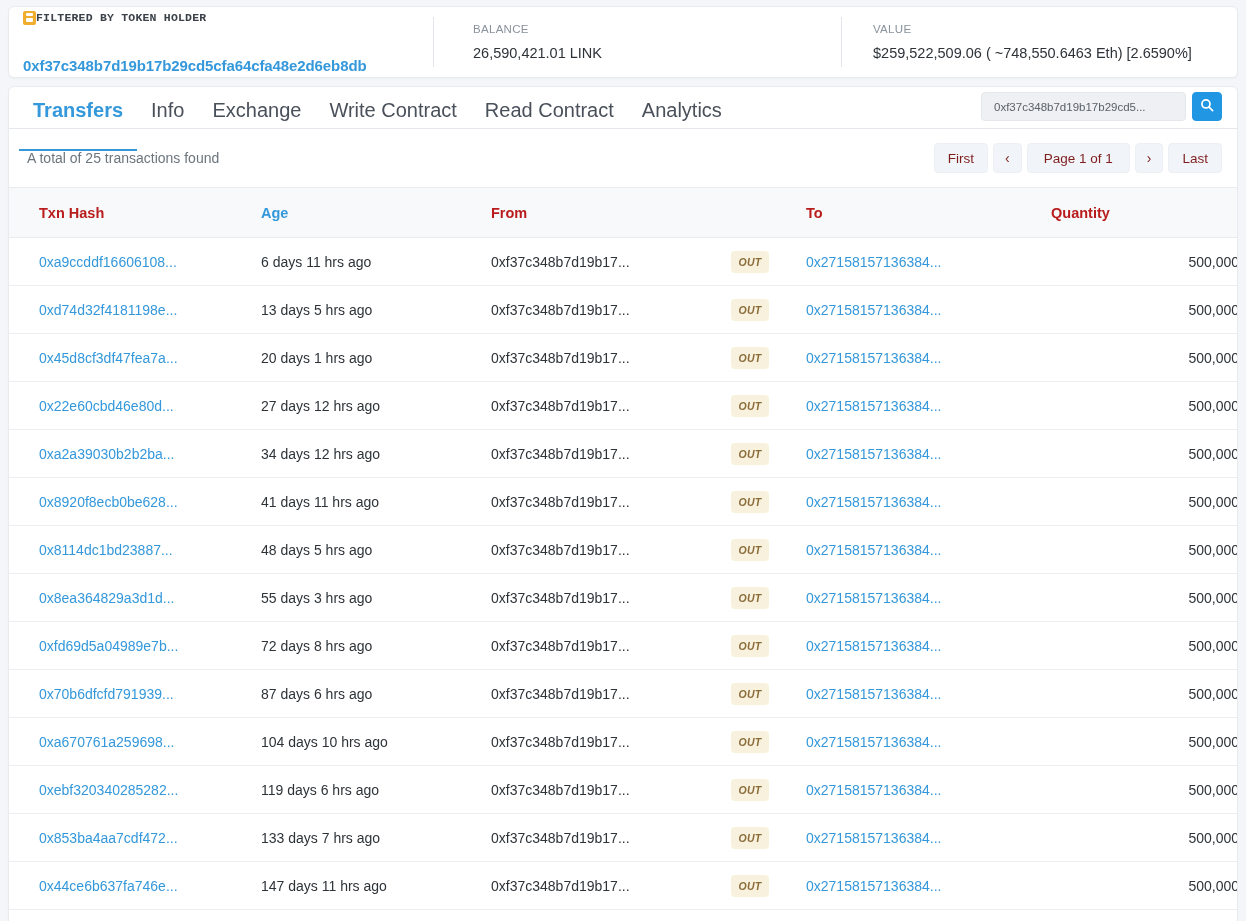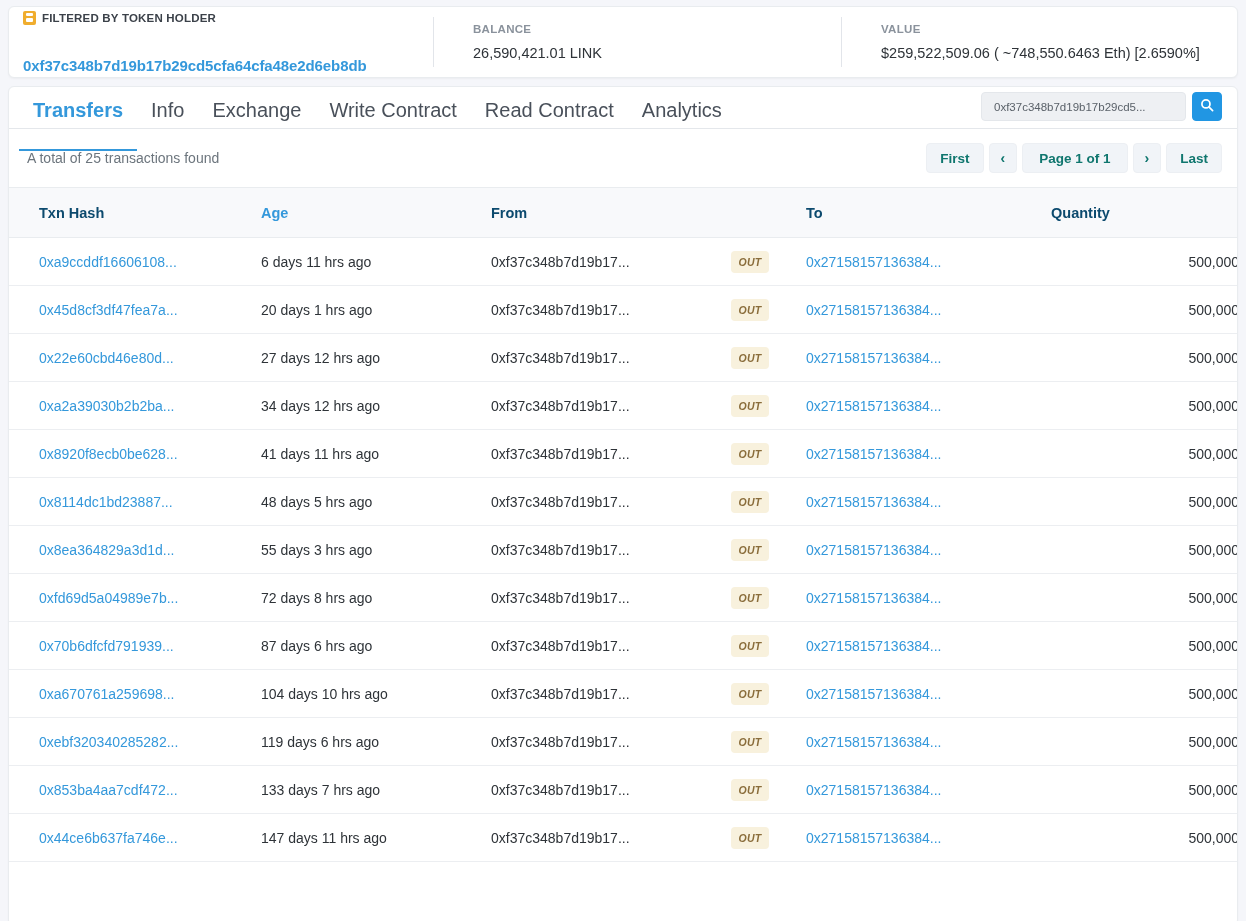--- a/index.html
+++ b/index.html
@@ -26,33 +26,33 @@
   }
   .summary-col {
     display: flex;
     flex-direction: column;
     justify-content: center;
     padding: 0 0 0 14px;
     position: relative;
   }
   .summary-col.col-filter { width: 424px; }
   .summary-col.col-balance { width: 408px; padding-left: 40px; }
-  .summary-col.col-value { flex: 1; padding-left: 40px; }
+  .summary-col.col-value { flex: 1; padding-left: 32px; }
   .summary-col.divider::before {
     content: "";
     position: absolute;
     left: 0; top: 10px; bottom: 10px;
     width: 1px;
     background: #e2e5ea;
   }
   .filter-label-row {
     display: flex;
     align-items: center;
-    gap: 6px;
     margin-bottom: 10px;
+    font-family: Liberation Mono, monospace;
   }
   .filter-badge-icon {
     width: 13px; height: 14px;
     background: #f0ad2e;
     border-radius: 2px;
     position: relative;
     flex: none;
   }
   .filter-badge-icon::before {
     content: "";
@@ -82,21 +82,20 @@
     color: #3498db;
     letter-spacing: -0.1px;
     cursor: pointer;
     margin-top: 22px;
   }
   .meta-label {
     font-size: 11.5px;
     color: #8a929c;
     letter-spacing: 0.3px;
     margin-bottom: 10px;
-    font-weight: bold;
   }
   .meta-value {
     font-size: 14.5px;
     color: #2e3338;
   }
 
   
   .main-card {
     position: absolute;
     left: 8px; top: 86px;
@@ -204,44 +203,43 @@
     position: absolute;
     right: 15px;
     display: flex;
     align-items: center;
     gap: 5px;
   }
   .pg-btn {
     background: #f1f4f8;
     border: 1px solid #eceff3;
     border-radius: 4px;
-    color: #0f766e;
+    color: #7f1d1d;
     font-size: 13.5px;
     height: 30px;
     padding: 0 13px;
     display: flex;
     align-items: center;
     justify-content: center;
     cursor: default;
     font-family: "Liberation Sans", sans-serif;
-    font-weight: bold;
   }
   .pg-btn.arrow { padding: 0 11px; font-size: 14px; }
   .pg-btn.page-indicator { padding: 0 16px; }
 
   
   .tbl { width: 100%; border-collapse: collapse; table-layout: fixed; }
   .tbl thead th {
     background: #f8f9fb;
     border-top: 1px solid #e9ecef;
     border-bottom: 1px solid #e9ecef;
     text-align: left;
     font-size: 14.5px;
     font-weight: bold;
-    color: #0c4a6e;
+    color: #b91c1c;
     padding: 14px 0 14px 0;
     height: 50px;
   }
   .tbl thead th.sortable { color: #3498db; cursor: pointer; }
   .tbl tbody td {
     border-bottom: 1px solid #eceef1;
     font-size: 14px;
     color: #2e3338;
     padding: 0;
     height: 48px;
@@ -352,20 +350,28 @@
     <tbody id="table-body">
         <tr>
           <td class="c-hash"><a class="addr">0xa9ccddf16606108...</a></td>
           <td class="c-age">6 days 11 hrs ago</td>
           <td class="c-from">0xf37c348b7d19b17...</td>
           <td class="c-dir"><span class="dir-badge">OUT</span></td>
           <td class="c-to"><a class="addr">0x27158157136384...</a></td>
           <td class="c-qty">500,000</td>
         </tr>
         <tr>
+          <td class="c-hash"><a class="addr">0xd74d32f4181198e...</a></td>
+          <td class="c-age">13 days 5 hrs ago</td>
+          <td class="c-from">0xf37c348b7d19b17...</td>
+          <td class="c-dir"><span class="dir-badge">OUT</span></td>
+          <td class="c-to"><a class="addr">0x27158157136384...</a></td>
+          <td class="c-qty">500,000</td>
+        </tr>
+        <tr>
           <td class="c-hash"><a class="addr">0x45d8cf3df47fea7a...</a></td>
           <td class="c-age">20 days 1 hrs ago</td>
           <td class="c-from">0xf37c348b7d19b17...</td>
           <td class="c-dir"><span class="dir-badge">OUT</span></td>
           <td class="c-to"><a class="addr">0x27158157136384...</a></td>
           <td class="c-qty">500,000</td>
         </tr>
         <tr>
           <td class="c-hash"><a class="addr">0x22e60cbd46e80d...</a></td>
           <td class="c-age">27 days 12 hrs ago</td>

